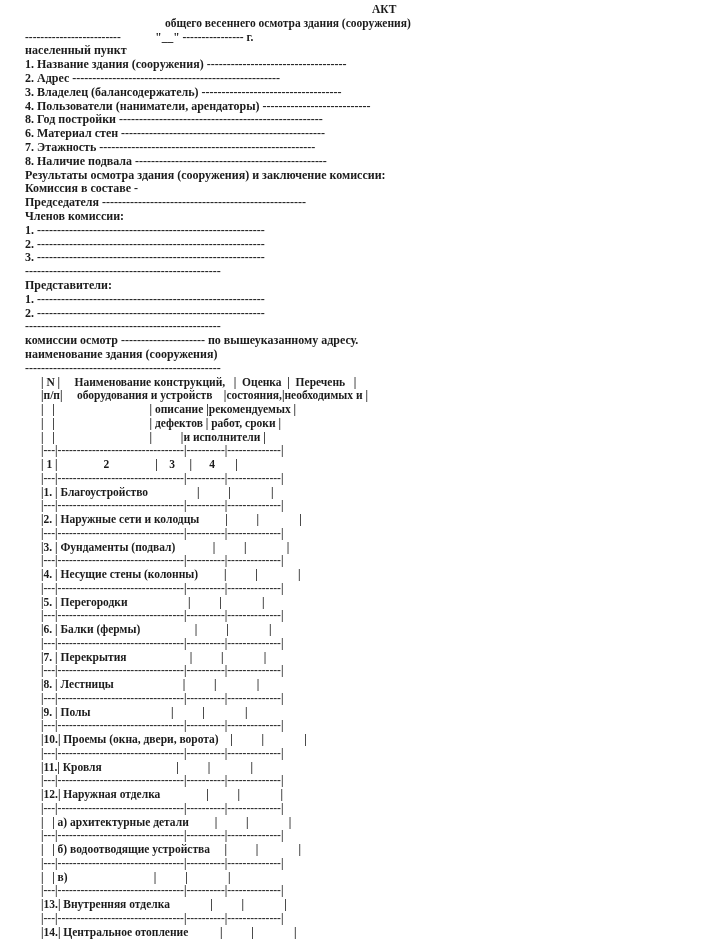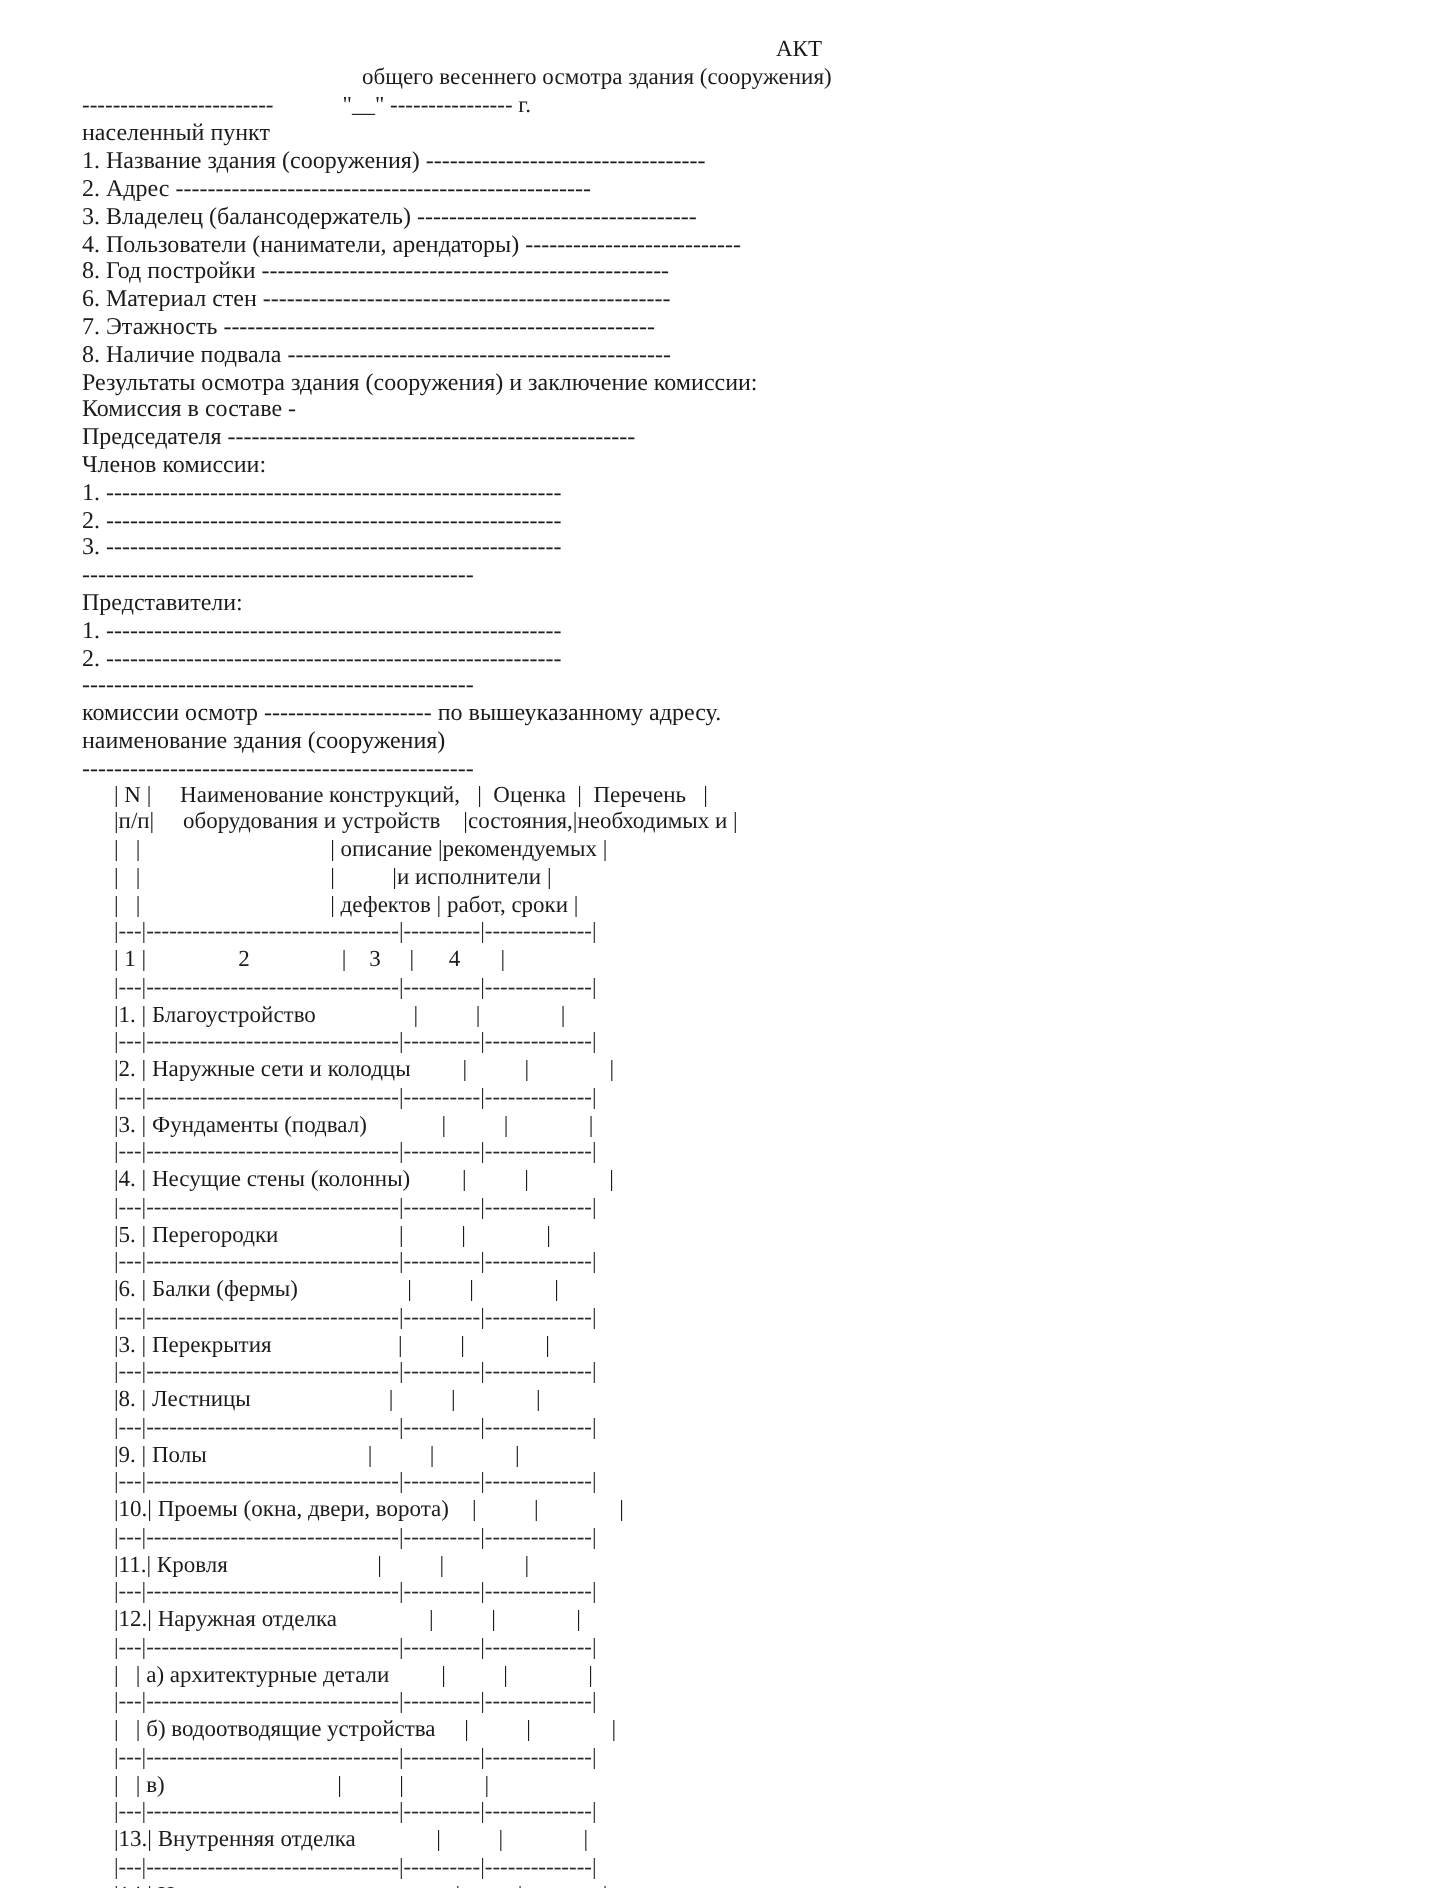--- a/index.html
+++ b/index.html
@@ -13,22 +13,23 @@
     height: 944px;
     overflow: hidden;
     font-family: "Liberation Serif", "DejaVu Serif", serif;
     color: #1b1b1b;
     -webkit-font-smoothing: none;
   }
   .page {
     position: relative;
     width: 720px;
     height: 916px;
-    padding: 16px;
+    padding: 0;
     box-sizing: border-box;
+    font-weight: bold;
   }
 
   
   .head {
     padding-top: 3px;
   }
   .centered-title {
     text-align: left;
     padding-left: 372px;
     font-size: 11.5px;
@@ -108,39 +109,39 @@
     <div class="body-line">-------------------------------------------------</div>
     <div class="body-line">комиссии осмотр --------------------- по вышеуказанному адресу.</div>
     <div class="body-line">наименование здания (сооружения)</div>
     <div class="body-line">-------------------------------------------------</div>
   </div>
 
   <div class="table-block">
     <div class="trow">| N |     Наименование конструкций,   |  Оценка  |  Перечень   |</div>
     <div class="trow">|п/п|     оборудования и устройств    |состояния,|необходимых и |</div>
     <div class="trow">|   |                                 | описание |рекомендуемых |</div>
+    <div class="trow">|   |                                 | дефектов | работ, сроки |</div>
     <div class="trow">|   |                                 |          |и исполнители |</div>
-    <div class="trow">|   |                                 | дефектов | работ, сроки |</div>
     <div class="trow sep">|---|---------------------------------|----------|--------------|</div>
     <div class="trow">| 1 |                2                |    3     |      4       |</div>
     <div id="table-body">
         <div class="trow sep">|---|---------------------------------|----------|--------------|</div>
         <div class="trow">|1. | Благоустройство                 |          |              |</div>
         <div class="trow sep">|---|---------------------------------|----------|--------------|</div>
         <div class="trow">|2. | Наружные сети и колодцы         |          |              |</div>
         <div class="trow sep">|---|---------------------------------|----------|--------------|</div>
         <div class="trow">|3. | Фундаменты (подвал)             |          |              |</div>
         <div class="trow sep">|---|---------------------------------|----------|--------------|</div>
         <div class="trow">|4. | Несущие стены (колонны)         |          |              |</div>
         <div class="trow sep">|---|---------------------------------|----------|--------------|</div>
         <div class="trow">|5. | Перегородки                     |          |              |</div>
         <div class="trow sep">|---|---------------------------------|----------|--------------|</div>
         <div class="trow">|6. | Балки (фермы)                   |          |              |</div>
         <div class="trow sep">|---|---------------------------------|----------|--------------|</div>
-        <div class="trow">|3. | Перекрытия                      |          |              |</div>
+        <div class="trow">|7. | Перекрытия                      |          |              |</div>
         <div class="trow sep">|---|---------------------------------|----------|--------------|</div>
         <div class="trow">|8. | Лестницы                        |          |              |</div>
         <div class="trow sep">|---|---------------------------------|----------|--------------|</div>
         <div class="trow">|9. | Полы                            |          |              |</div>
         <div class="trow sep">|---|---------------------------------|----------|--------------|</div>
         <div class="trow">|10.| Проемы (окна, двери, ворота)    |          |              |</div>
         <div class="trow sep">|---|---------------------------------|----------|--------------|</div>
         <div class="trow">|11.| Кровля                          |          |              |</div>
         <div class="trow sep">|---|---------------------------------|----------|--------------|</div>
         <div class="trow">|12.| Наружная отделка                |          |              |</div>

